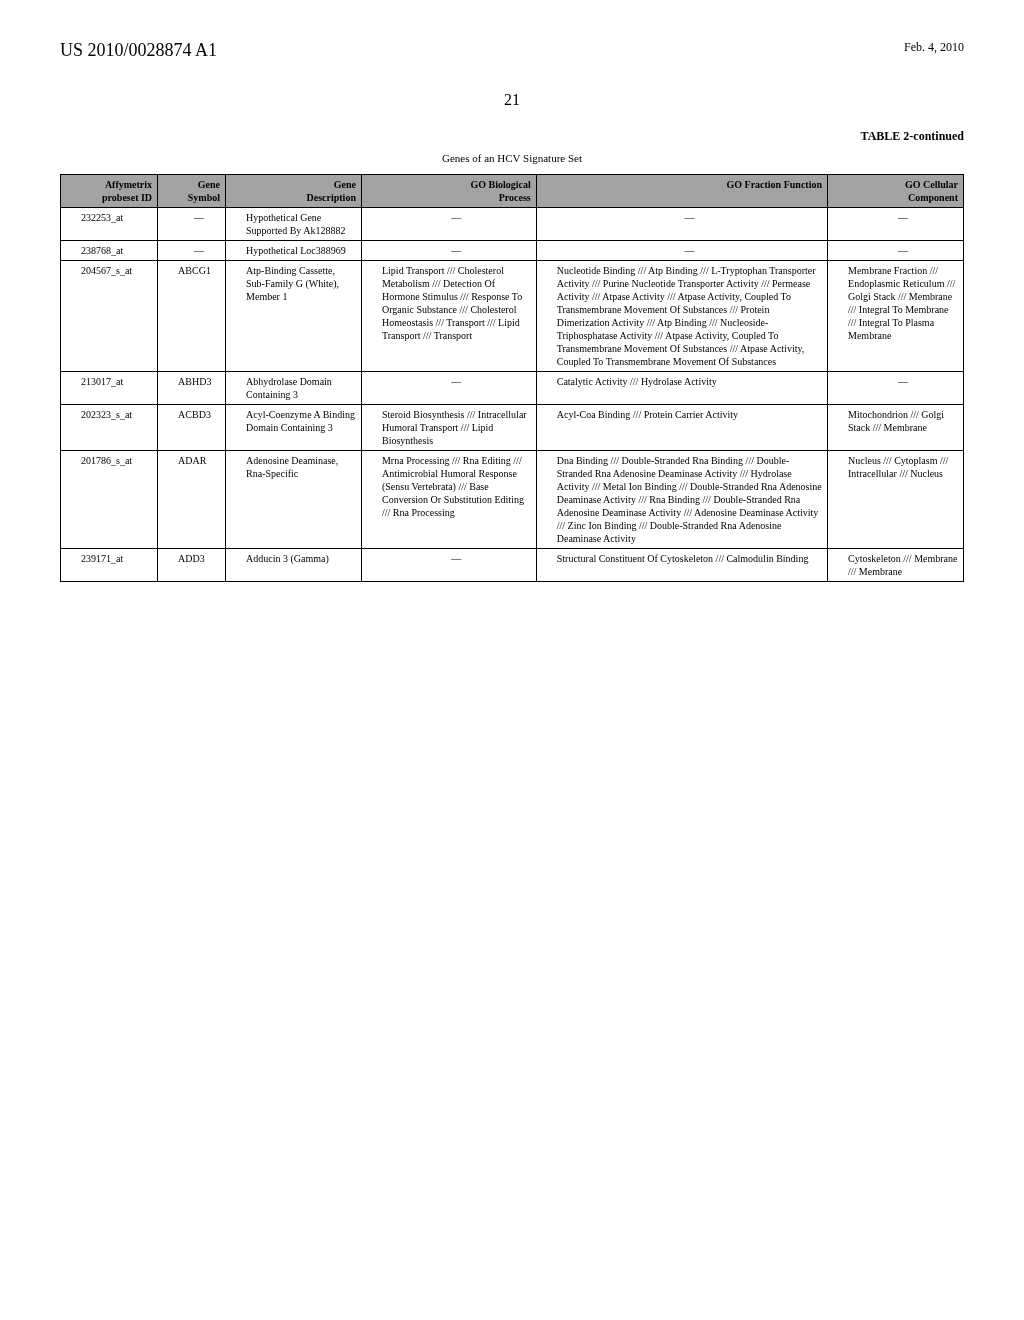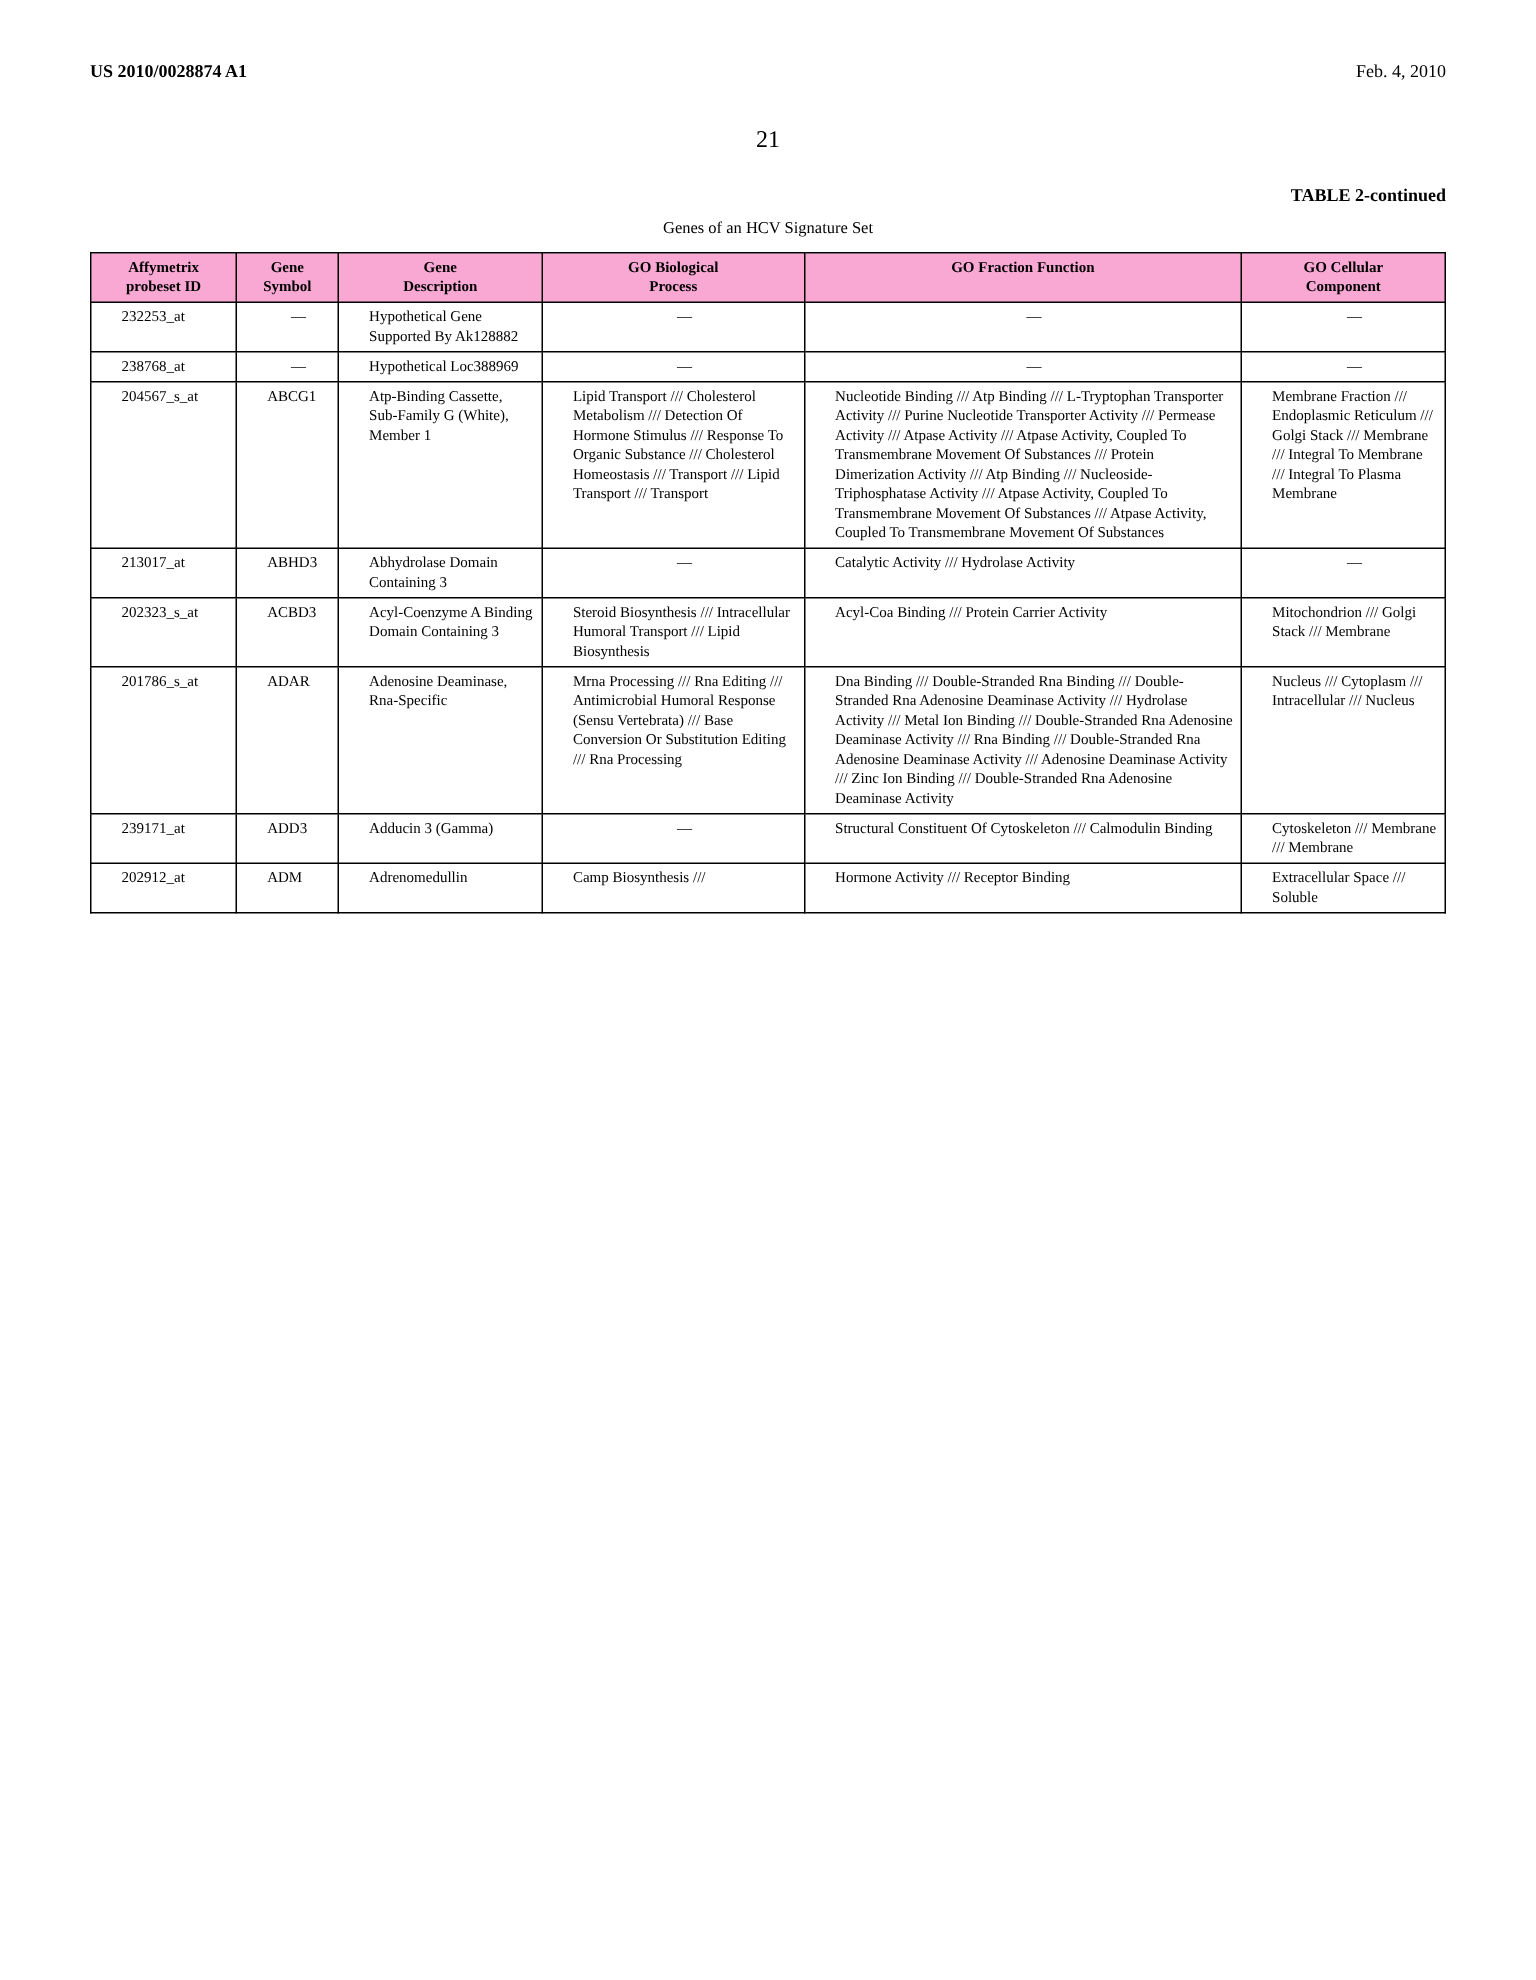--- a/index.html
+++ b/index.html
@@ -8,21 +8,21 @@
       font-family: 'Times New Roman', Times, serif;
       font-size: 11px;
       color: #000;
       padding: 40px 60px;
     }
     .page-header {
       display: flex;
       justify-content: space-between;
       margin-bottom: 30px;
     }
-    .page-header-left { font-size: 12px; font-weight: bold; }
+    .page-header-left { font-size: 18px; font-weight: normal; }
     .page-header-right { font-size: 12px; }
     .page-number {
       text-align: center;
       font-size: 16px;
       margin-bottom: 20px;
     }
     .table-title {
       text-align: right;
       font-size: 12px;
       font-weight: bold;
@@ -39,22 +39,22 @@
       font-size: 10px;
     }
     th, td {
       border: 1px solid #000;
       padding: 3px 5px;
       vertical-align: top;
       line-height: 1.3;
     }
     th {
       font-weight: bold;
-      text-align: center;
-      background: #f9a8d4;
+      text-align: right;
+      background: #a3a3a3;
     }
     td { font-size: 10px; padding-left: 20px; }
     .col-probeset { width: 10%; }
     .col-symbol { width: 7%; }
     .col-description { width: 14%; }
     .col-biological { width: 18%; }
     .col-molecular { width: 30%; }
     .col-cellular { width: 14%; }
   </style>
 </head>
@@ -131,22 +131,14 @@
         <td>Nucleus /// Cytoplasm /// Intracellular /// Nucleus</td>
       </tr>
       <tr>
         <td>239171_at</td>
         <td>ADD3</td>
         <td>Adducin 3 (Gamma)</td>
         <td style="text-align: center;">—</td>
         <td>Structural Constituent Of Cytoskeleton /// Calmodulin Binding</td>
         <td>Cytoskeleton /// Membrane /// Membrane</td>
       </tr>
-      <tr>
-        <td>202912_at</td>
-        <td>ADM</td>
-        <td>Adrenomedullin</td>
-        <td>Camp Biosynthesis ///</td>
-        <td>Hormone Activity /// Receptor Binding</td>
-        <td>Extracellular Space /// Soluble</td>
-      </tr>
     </tbody>
 </table>
 
 </body></html>

